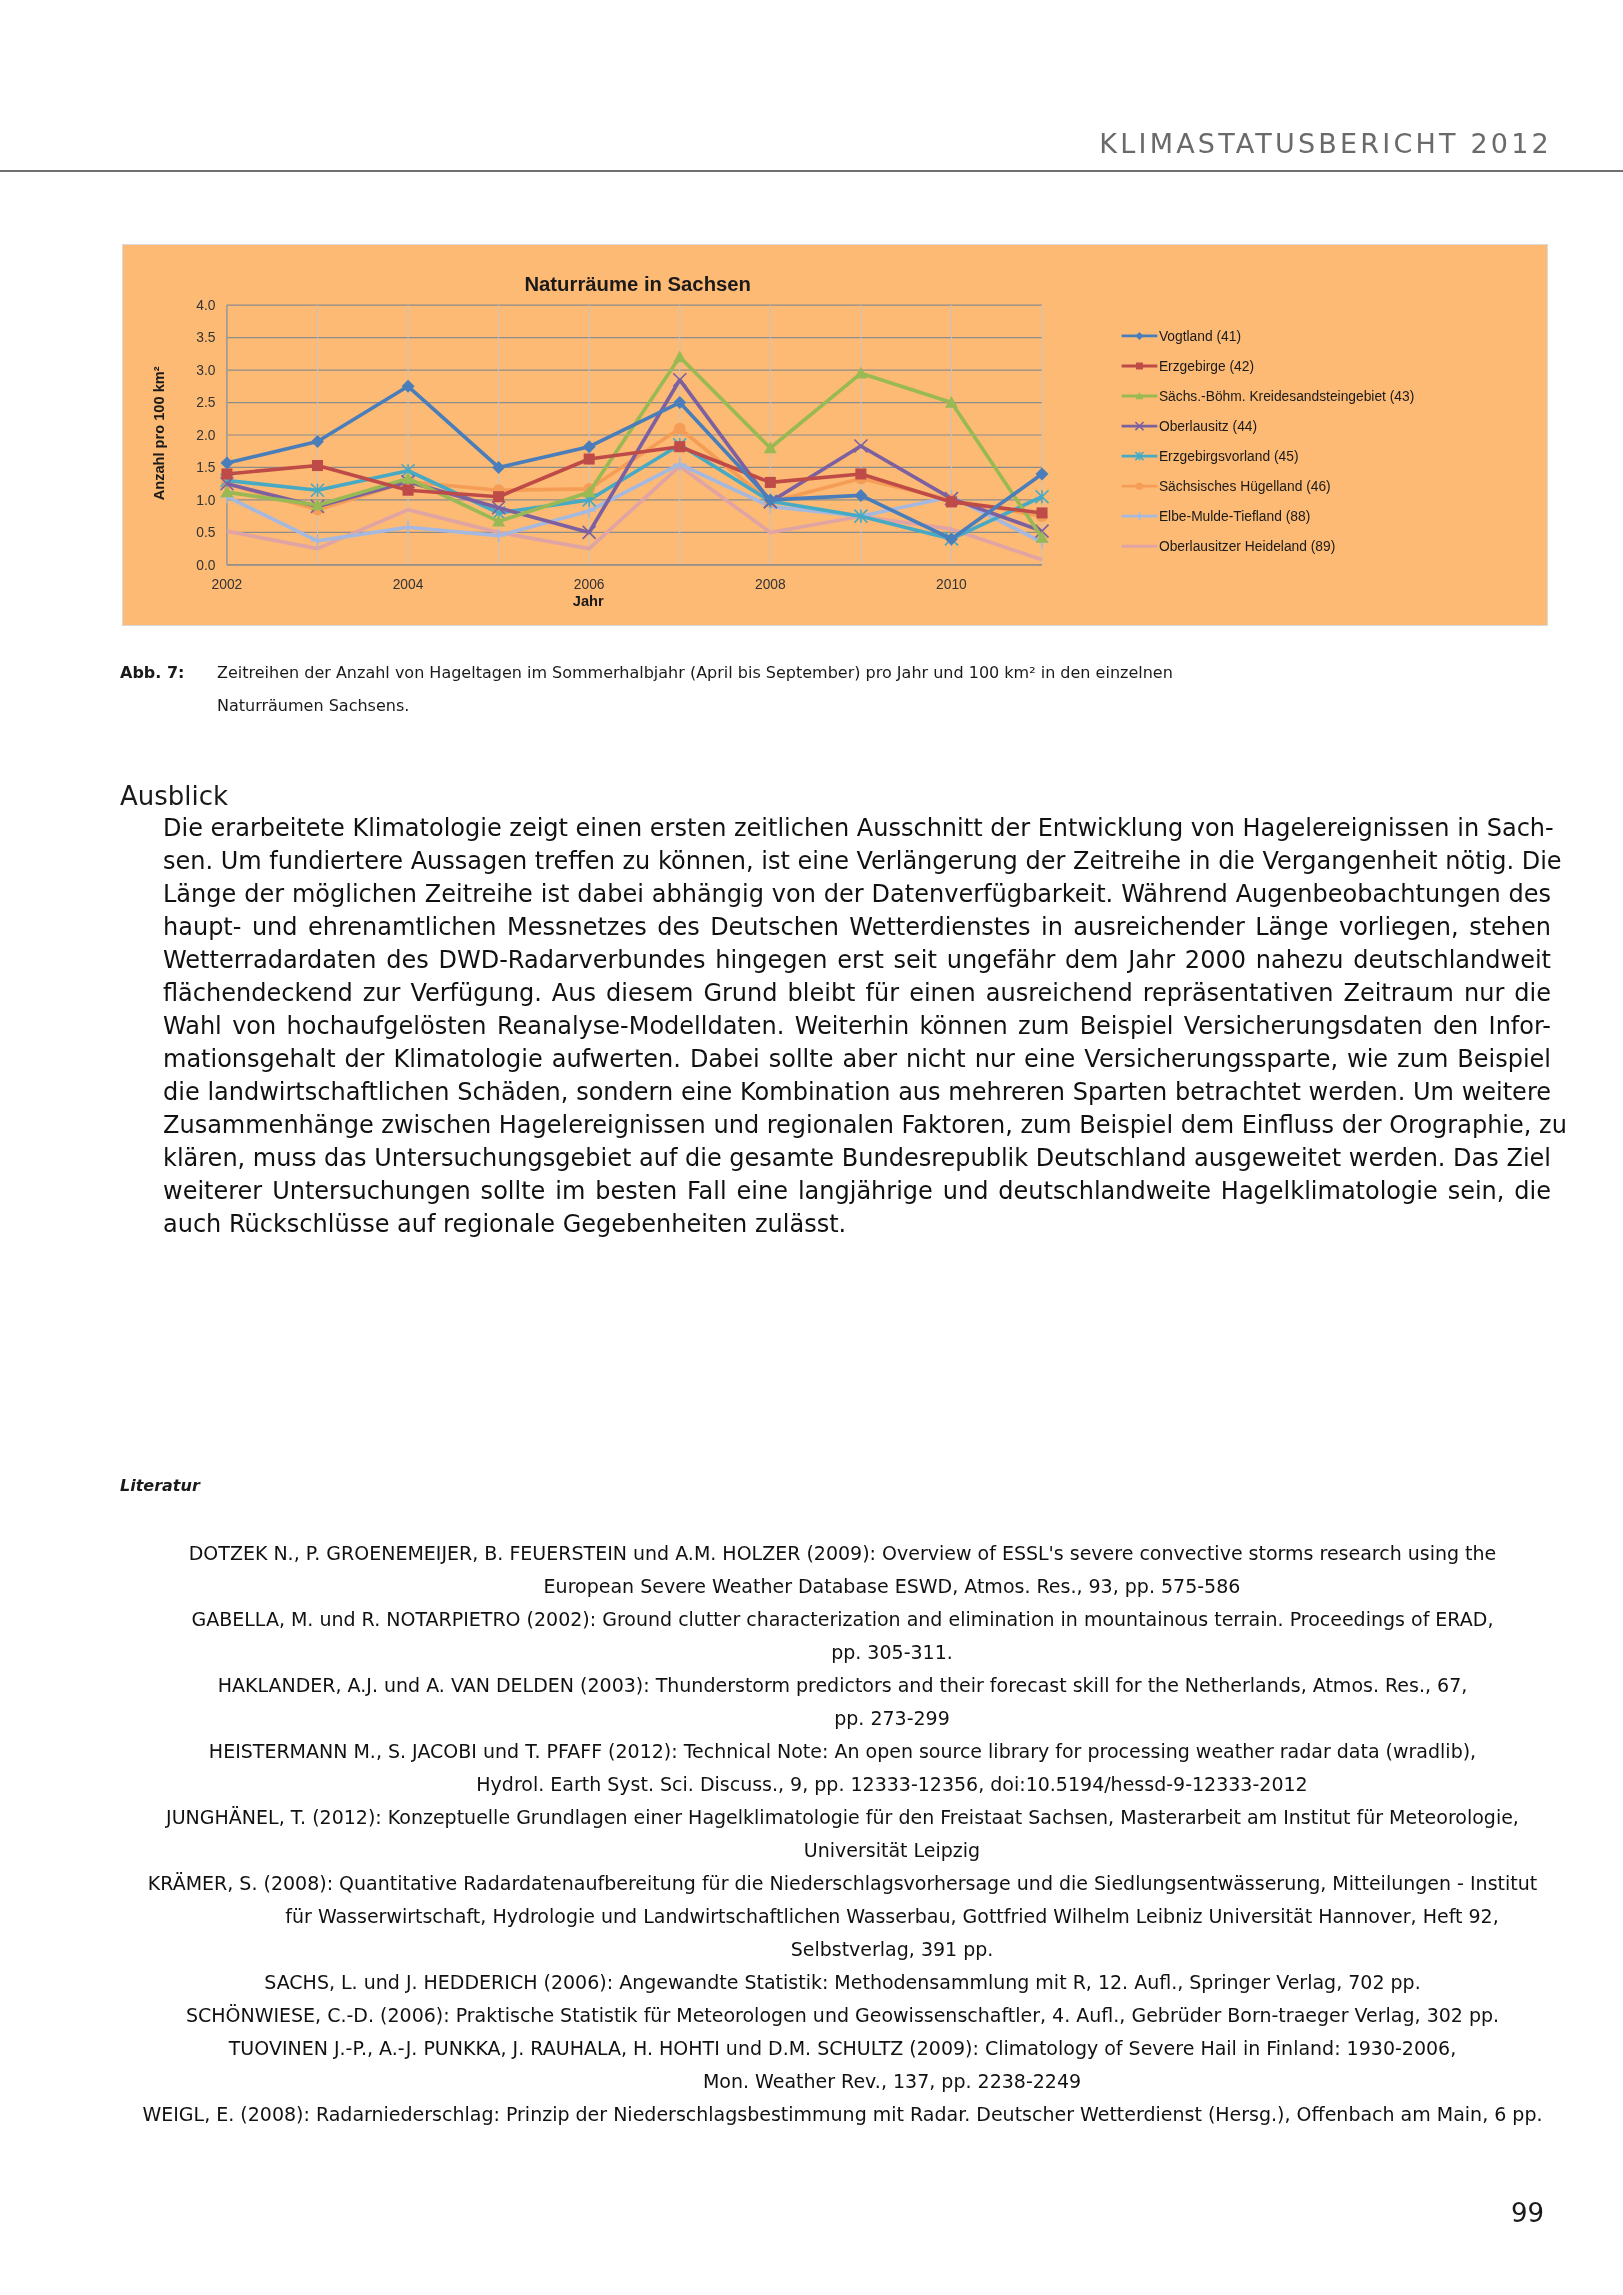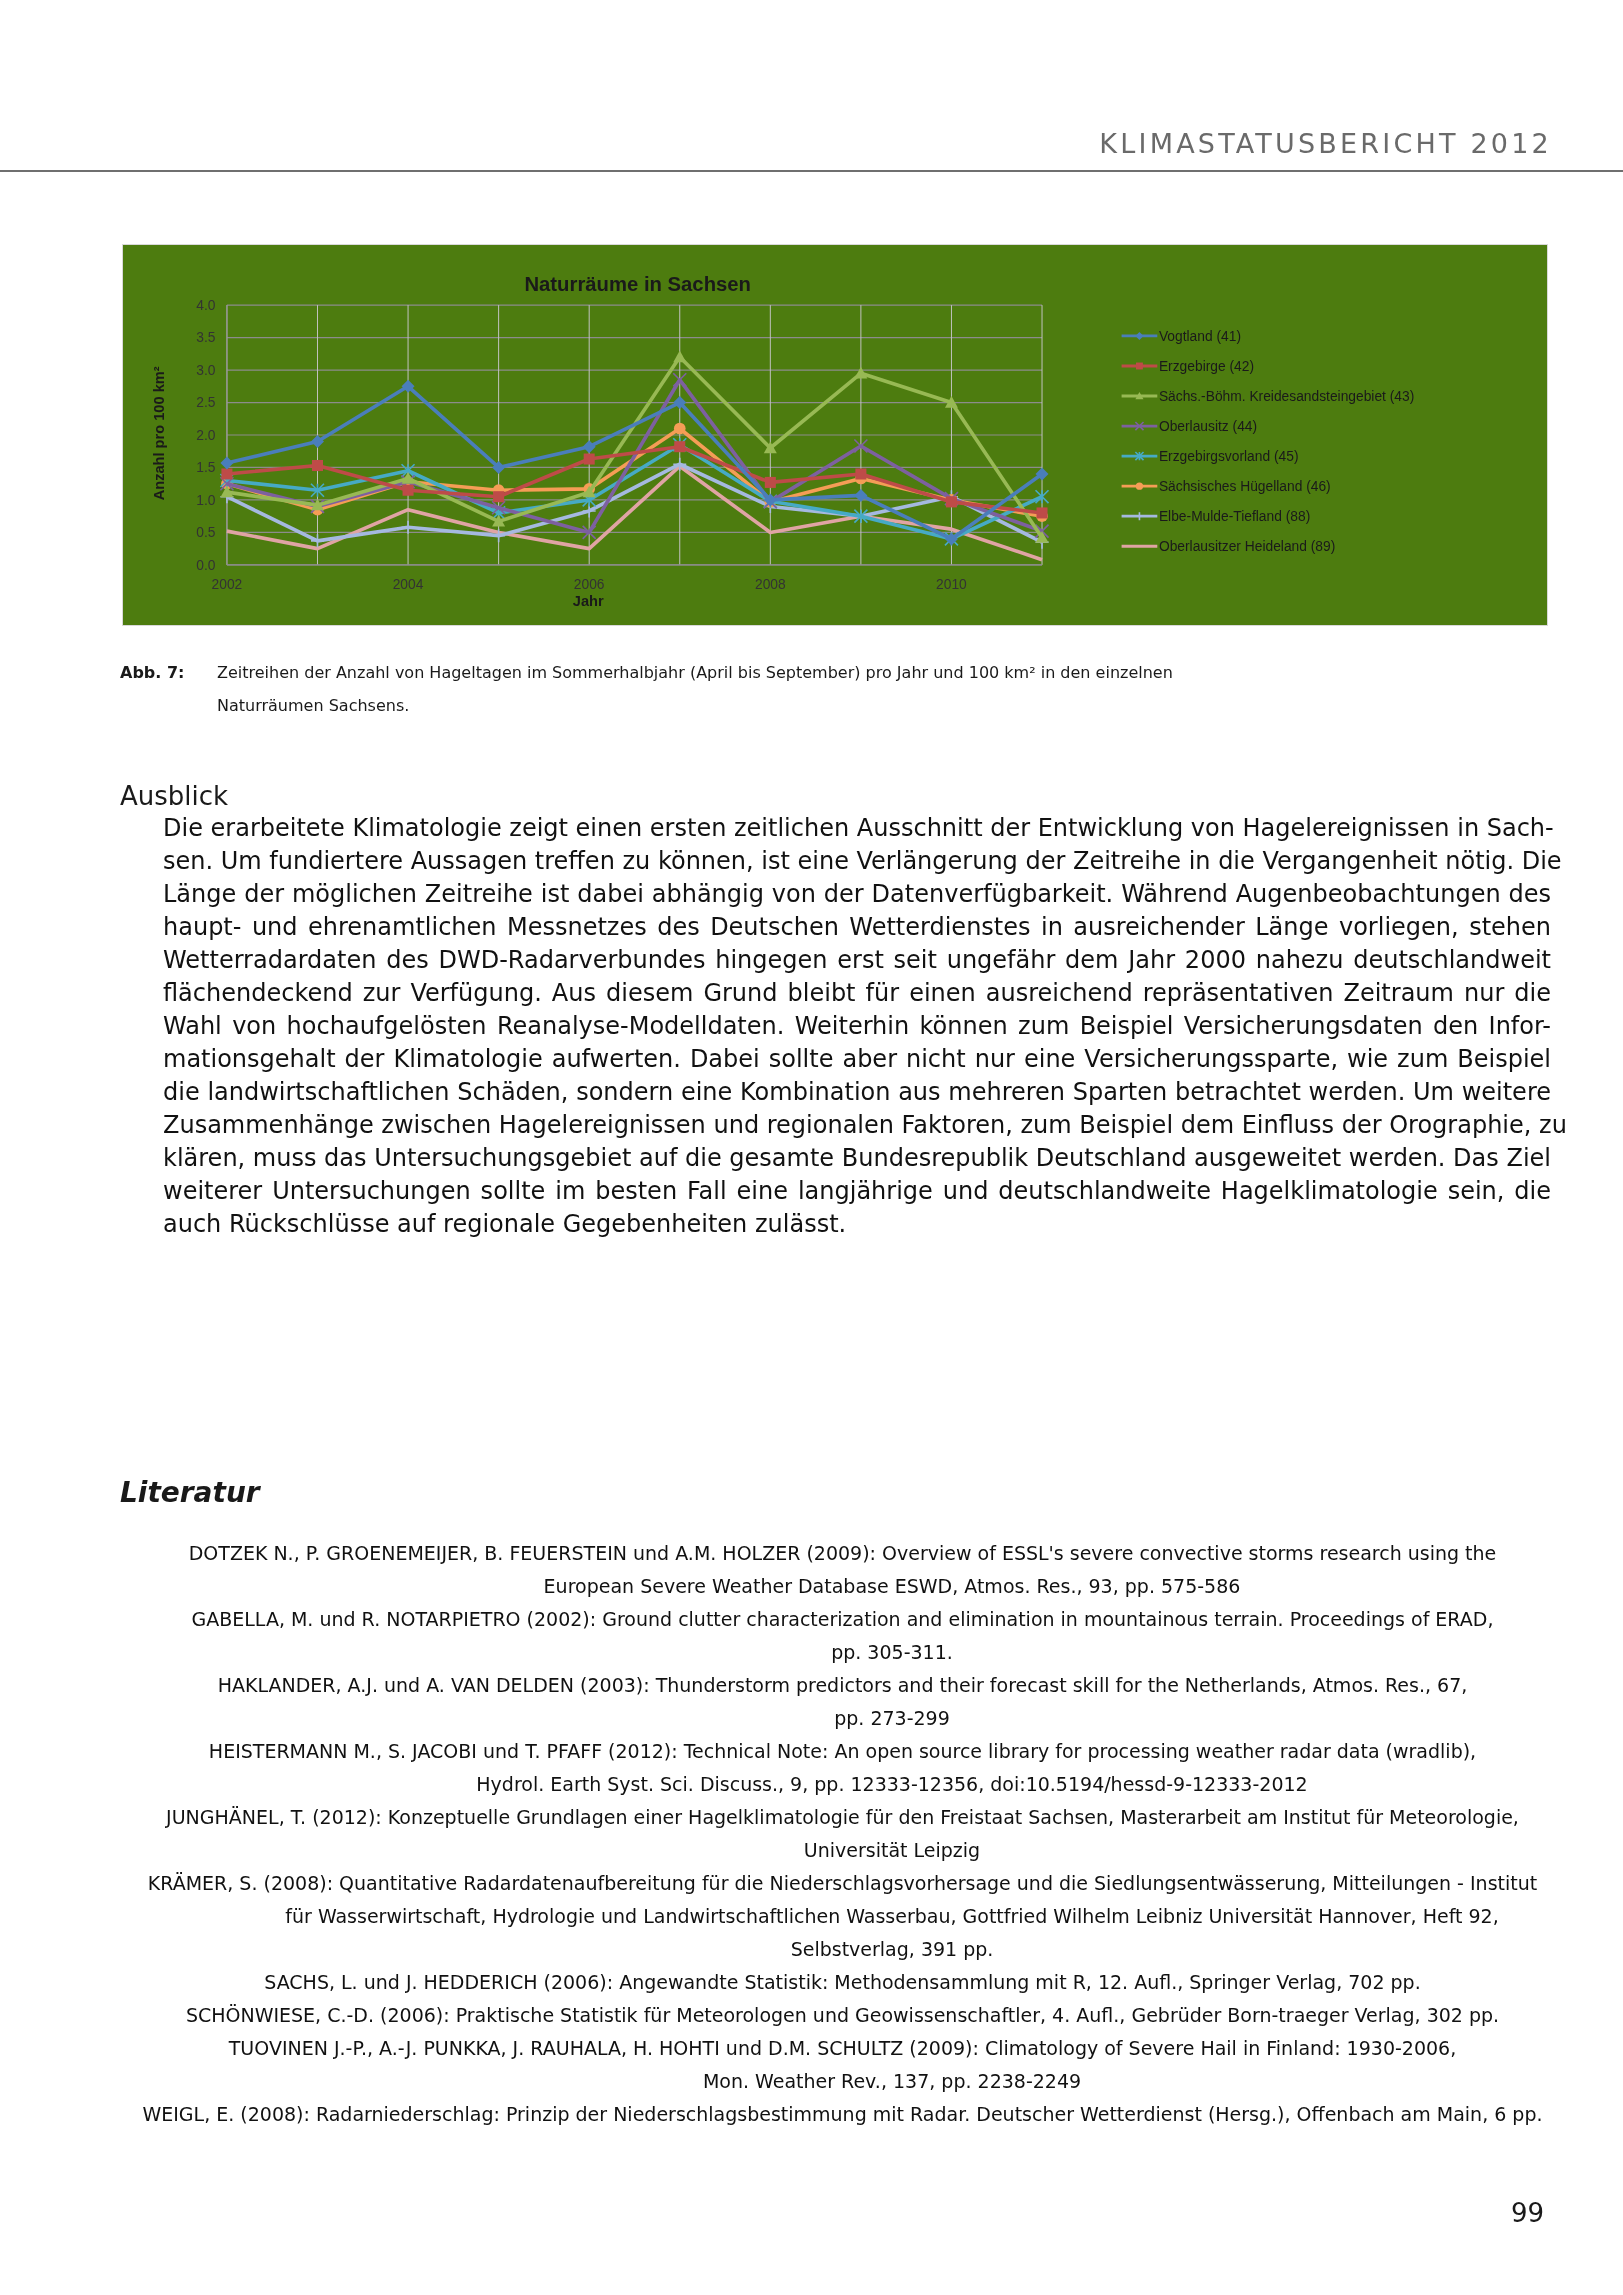--- a/index.html
+++ b/index.html
@@ -1,28 +1,28 @@
 <!DOCTYPE html>
 <html style="font-size:13px"><head>
 <meta charset="utf-8">
 <style>
   html, body { margin:0; padding:0; background:#ffffff; }
   body { width:1623px; height:2295px; position:relative; font-family:"DejaVu Sans", sans-serif; color:#1a1a1a; overflow:hidden; }
   .header-title { position:absolute; right:71px; top:128px; font-size:27px; letter-spacing:3.2px; color:#6a6a6a; font-family:"DejaVu Sans", sans-serif; }
   .header-rule { position:absolute; left:0; right:0; top:170px; height:2.4px; background:#6f6f6f; }
-  .chart-frame { position:absolute; left:122px; top:244px; width:1424px; height:380px; border:1.6px solid #d9d9d9; background:#4d7c0f; }
+  .chart-frame { position:absolute; left:122px; top:244px; width:1424px; height:380px; border:1.6px solid #d9d9d9; background:#fdba74; }
   #chart { position:absolute; left:0; top:0; }
   .caption { position:absolute; left:120px; top:656px; width:1429px; font-size:16px; line-height:33px; color:#1a1a1a; font-family:"DejaVu Sans", sans-serif; }
   .caption .label { font-weight:bold; display:inline-block; width:97px; }
   .caption .cap-line2 { padding-left:97px; display:block; }
   .section-title { position:absolute; left:120px; top:781px; font-size:26px; font-weight:normal; font-family:"DejaVu Sans", sans-serif; }
   .body-text { position:absolute; left:120px; top:812px; width:1431px; font-size:24px; line-height:33px; text-align:justify; font-family:"DejaVu Sans", sans-serif; color:#111; }
   .body-text .line { display:block; text-align:justify; text-align-last:justify; white-space:nowrap;margin-left:43px; }
   .body-text .line.last { text-align-last:left; }
-  .lit-title { position:absolute; left:120px; top:1476px; font-size:28px; font-weight:bold; font-style:italic; font-family:"DejaVu Sans", sans-serif; }
+  .lit-title { position:absolute; left:120px; top:1476px; font-size:16px; font-weight:bold; font-style:italic; font-family:"DejaVu Sans", sans-serif; }
   .refs { position:absolute; left:120px; top:1537px; width:1445px; font-size:19px; line-height:33px; font-family:"DejaVu Sans", sans-serif; color:#111; }
   .ref-line { display:block; white-space:nowrap;text-align:center; }
   .ref-line.indent { padding-left:99px; }
   .page-number { position:absolute; right:79px; top:2198px; font-size:26px; color:#1a1a1a; font-family:"DejaVu Sans", sans-serif; }
 </style>
 </head>
 <body>
 
 <div class="header-title">KLIMASTATUSBERICHT 2012</div>
 <div class="header-rule"></div>

